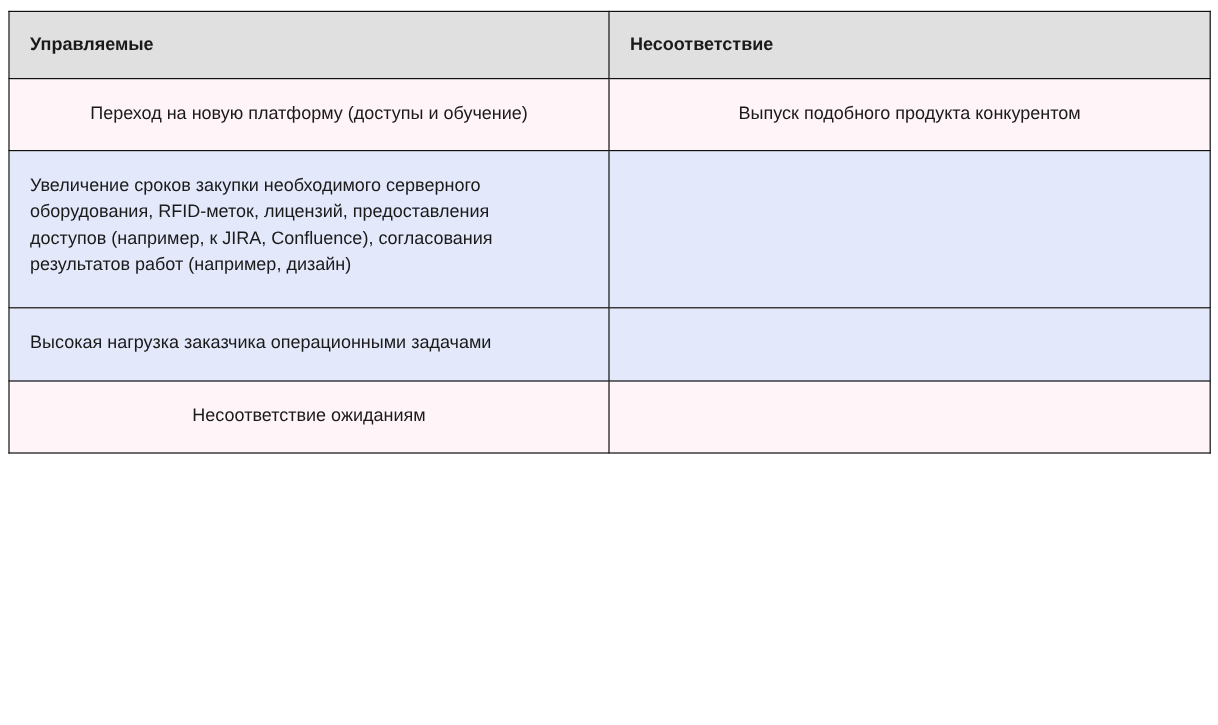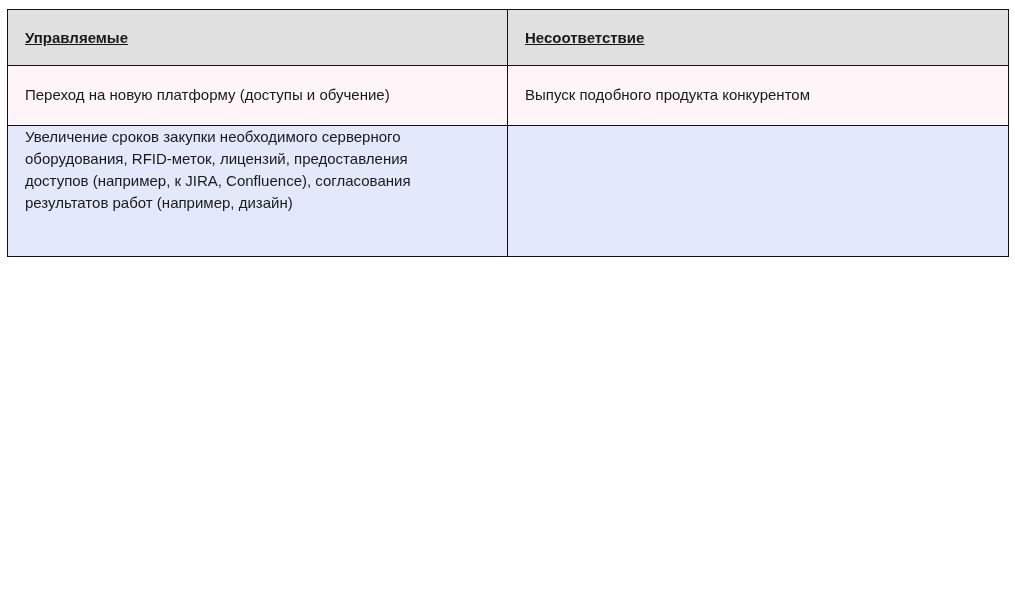--- a/index.html
+++ b/index.html
@@ -16,23 +16,22 @@
     font-size: 15px;
     line-height: 22px;
     padding: 0 17px;
   }
   table.risk-table th {
     background: #e0e0e0;
     font-weight: bold;
     height: 55px;
     vertical-align: middle;
     font-size: 15px;
-    text-decoration: underline;
   }
-  tr.row-pink td { background: #fff4f7; }
+  tr.row-pink td { background: #fff4f7; text-align: center; }
   tr.row-blue td { background: #e3e9fb; }
   td .cell-text { display: block; white-space: pre-line; }
   col.c1 { width: 500px; }
   col.c2 { width: 501px; }
 </style>
 </head>
 <body>
 
 <table class="risk-table">
   <colgroup>
@@ -48,24 +47,40 @@
   <tbody>
     <tr class="row-pink" style="height:60px">
       <td style="padding-top:18px">
           <span class="cell-text">Переход на новую платформу (доступы и обучение)</span>
         </td>
       <td style="padding-top:18px">
           <span class="cell-text">Выпуск подобного продукта конкурентом</span>
         </td>
     </tr>
     <tr class="row-blue" style="height:131px">
-      <td style="">
+      <td style="padding-top:18px">
           <span class="cell-text">Увеличение сроков закупки необходимого серверного
 оборудования, RFID-меток, лицензий, предоставления
 доступов (например, к JIRA, Confluence), согласования
 результатов работ (например, дизайн)</span>
         </td>
       <td style="padding-top:18px">
           <span class="cell-text"></span>
         </td>
     </tr>
+    <tr class="row-blue" style="height:61px">
+      <td style="padding-top:18px">
+          <span class="cell-text">Высокая нагрузка заказчика операционными задачами</span>
+        </td>
+      <td style="padding-top:18px">
+          <span class="cell-text"></span>
+        </td>
+    </tr>
+    <tr class="row-pink" style="height:60px">
+      <td style="padding-top:18px">
+          <span class="cell-text">Несоответствие ожиданиям</span>
+        </td>
+      <td style="padding-top:18px">
+          <span class="cell-text"></span>
+        </td>
+    </tr>
   </tbody>
 </table>
 
 </body></html>

